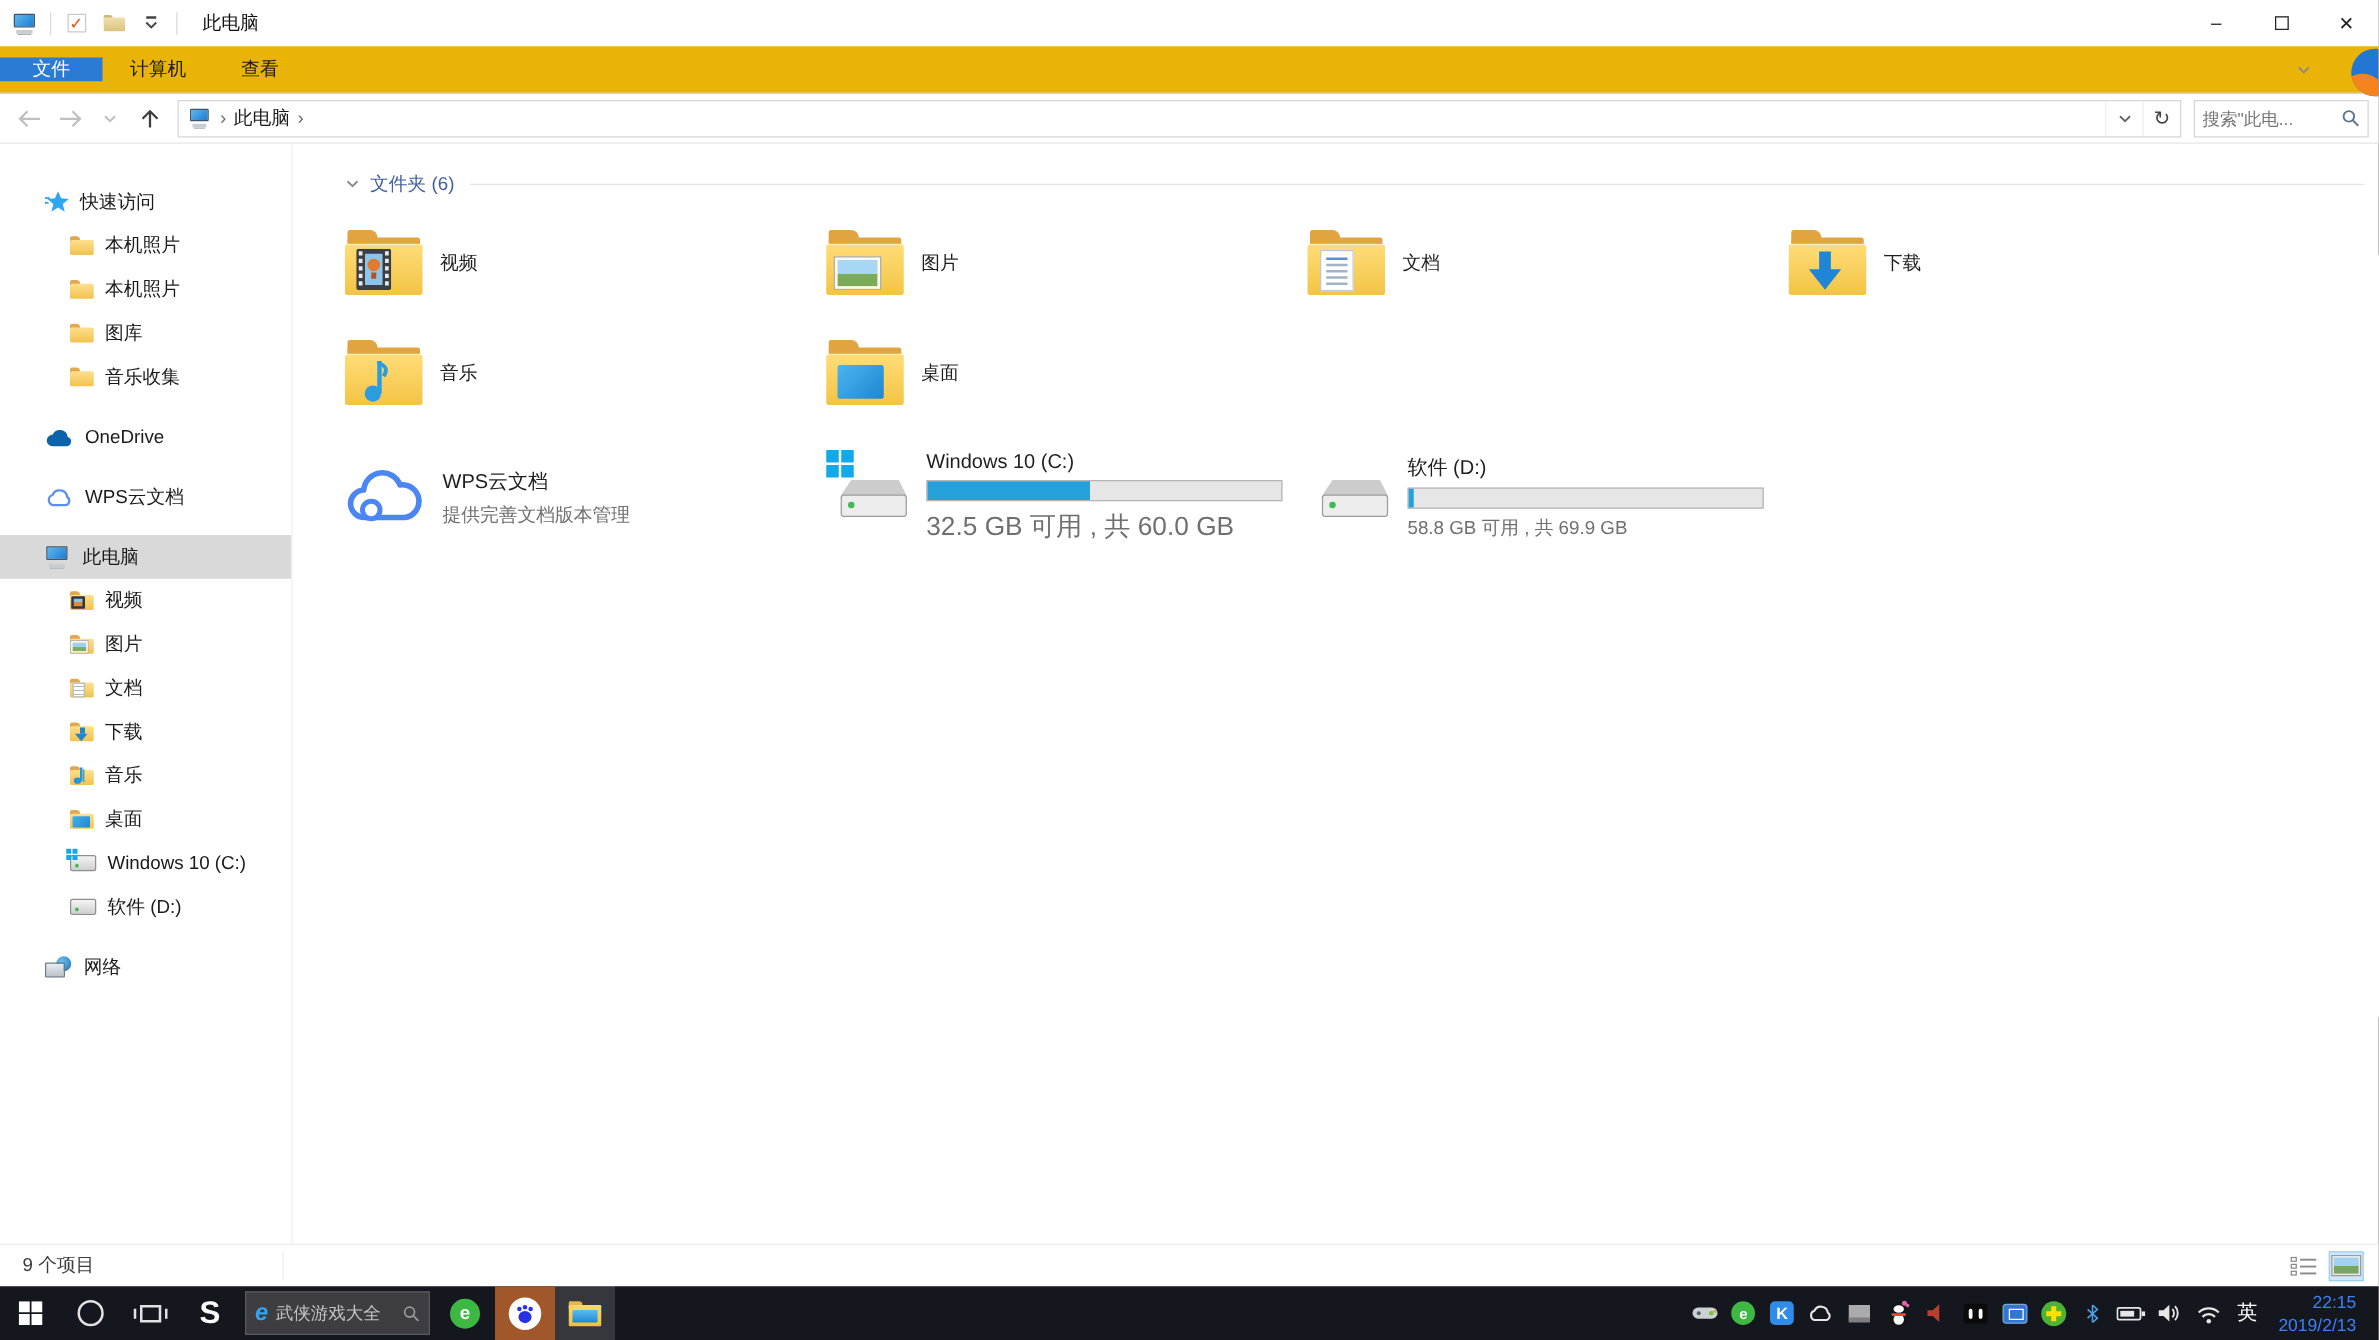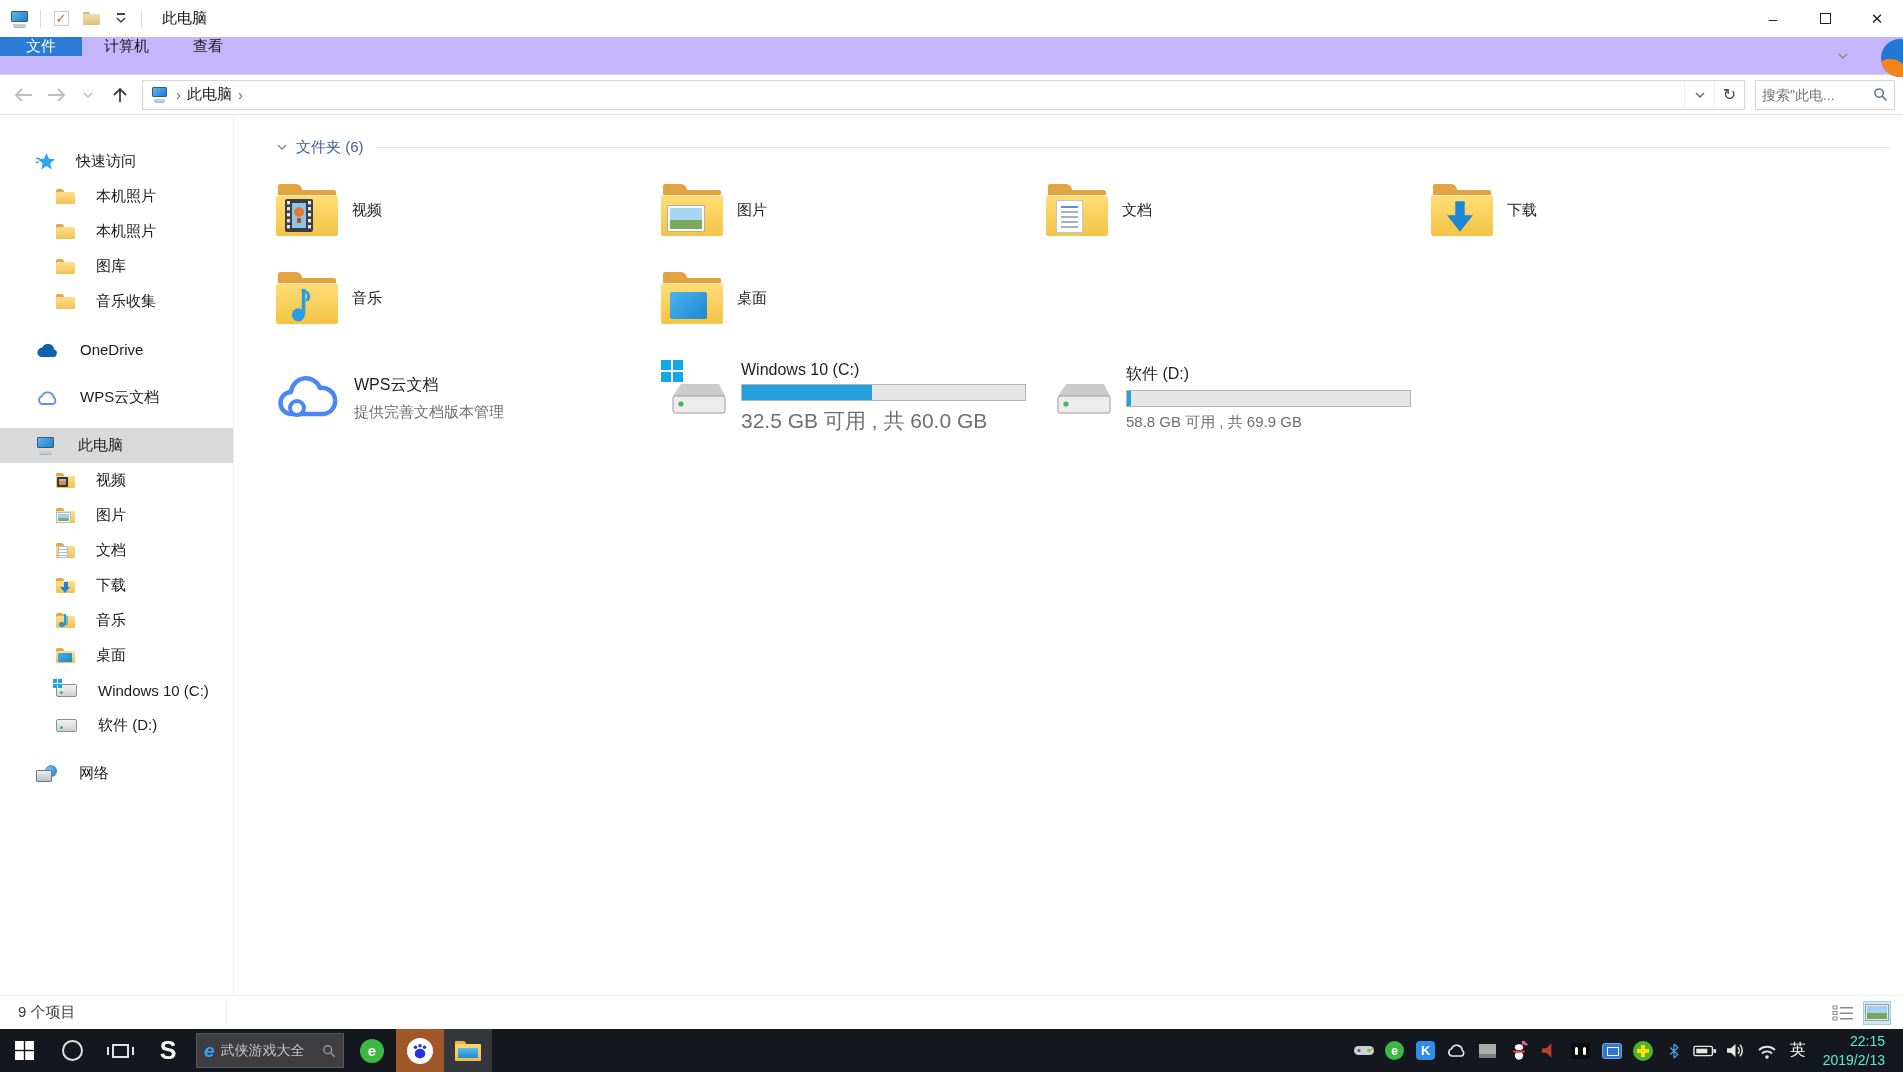--- a/index.html
+++ b/index.html
@@ -24,41 +24,41 @@
   .qdrop{display:flex;flex-direction:column;align-items:center;gap:1px}
   .qdrop .bar{width:8px;height:2px;background:#444}
   .title-text{margin-left:10px;font-size:15px;color:#111}
   .wincontrols{margin-left:auto;display:flex;height:37px}
   .wc{width:52px;height:37px;display:flex;align-items:center;justify-content:center;font-size:15px;color:#222}
   .maxico{position:relative;width:11px;height:11px}
   .maxico:before{content:"";position:absolute;right:0;top:0;width:9px;height:9px;border:1px solid #222;background:#fff}
   .maxico:after{content:"";position:absolute;left:0;bottom:0;width:9px;height:9px;border:1px solid #222;background:#fff}
 
   
-  .ribbon{position:relative;height:38px;display:flex;align-items:flex-start;background:#c4b5fd;border-bottom:1px solid #d5d5d5}
+  .ribbon{position:relative;height:38px;display:flex;align-items:center;background:#eab308;border-bottom:1px solid #d5d5d5}
   .tab{display:flex;align-items:center;justify-content:center;padding:0 22px;font-size:15px;color:#1a1a1a}
   .tab.file{background:#2b7bd4;color:#fff;min-width:82px}
   .ribbon-right{position:absolute;right:54px;top:0;height:38px;display:flex;align-items:center}
   .ball{position:absolute;right:-16px;top:2px;width:38px;height:38px;border-radius:50%;background:#2277d4;overflow:hidden}
   .ball:after{content:"";position:absolute;left:-8px;bottom:-12px;width:34px;height:30px;border-radius:50%;background:#f5841e}
 
   
   .navrow{height:40px;display:flex;align-items:center;background:#fff;border-bottom:1px solid #e5e5e5;padding:0 8px}
   .navbtn{width:32px;height:32px;display:flex;align-items:center;justify-content:center}
   .addr{flex:1;height:30px;margin-left:6px;border:1px solid #d6d6d6;background:#fff;display:flex;align-items:center}
   .crumbzone{flex:1;display:flex;align-items:center;gap:6px;padding:0 8px;font-size:15px;color:#1a1a1a}
   .crumb-sep{color:#6d6d6d;font-size:15px}
   .addrbtn{width:30px;height:28px;display:flex;align-items:center;justify-content:center;border-left:1px solid #eee;color:#444;font-size:16px}
   .searchbox{width:140px;height:30px;margin-left:10px;border:1px solid #d6d6d6;display:flex;align-items:center;padding:0 6px;gap:4px}
   .searchbox input{flex:1;min-width:0;border:0;outline:0;font-size:14px;color:#777;font-family:inherit}
 
   
   .main{position:absolute;top:116px;left:0;right:0;bottom:34px;display:flex}
   .sidebar{width:234px;flex:none;padding-top:28px;border-right:1px solid #efefef;overflow:hidden}
-  .srow{height:35px;display:flex;align-items:center;gap:21px;font-size:15px;color:#1a1a1a;cursor:default}
+  .srow{height:35px;display:flex;align-items:center;gap:9px;font-size:15px;color:#1a1a1a;cursor:default}
   .l0{padding-left:36px}.l1{padding-left:56px}
   .gap{margin-top:13px}
   .sel{background:#d9d9d9}
 
   
   .sf{position:relative;width:19px;height:15px;flex:none}
   .sf:before{content:"";position:absolute;left:0;top:0;width:8px;height:5px;background:#dfa851;border-radius:1.5px 3px 0 0}
   .sf:after{content:"";position:absolute;left:0;top:3px;width:19px;height:12px;background:linear-gradient(#ffdf8e,#f1c24f);border-radius:1.5px}
   .ov{position:absolute;z-index:2}
   .ov-video{left:1px;top:4px;width:11px;height:10px;background:#33363c;border-radius:1px}
@@ -144,21 +144,21 @@
   .mon{position:relative;width:17px;height:13px;background:#a9abad}
   .mon:after{content:"";position:absolute;left:0;bottom:-1px;width:17px;height:4px;background:#7d7f82}
   .blackmedia{position:relative;width:19px;height:16px;background:#0b0b0b;border-radius:2px}
   .blackmedia:before{content:"";position:absolute;left:4px;top:4px;width:3px;height:8px;background:#fff;border-radius:2px;box-shadow:8px 0 #fff}
   .intel{position:relative;width:20px;height:16px;background:#3277cf;border-radius:3px;border:1px solid #7aa7e0}
   .intel:before{content:"";position:absolute;left:4px;top:3px;width:10px;height:7px;border:1.5px solid #fff}
   .s360{position:relative;width:20px;height:20px;border-radius:50%;background:#4db335}
   .s360:before{content:"";position:absolute;left:4px;top:8px;width:12px;height:4px;background:#ffdf00}
   .s360:after{content:"";position:absolute;left:8px;top:4px;width:4px;height:12px;background:#ffdf00}
   .imetxt{font-size:16px;color:#fff}
-  .clock{display:flex;flex-direction:column;align-items:flex-end;justify-content:flex-end;font-size:14px;line-height:1.35;color:#5eead4;padding:0 10px 0 6px;white-space:nowrap}
+  .clock{display:flex;flex-direction:column;align-items:flex-end;justify-content:flex-end;font-size:14px;line-height:1.35;color:#3b82f6;padding:0 10px 0 6px;white-space:nowrap}
 
   svg{display:block}
 </style>
 </head>
 <body>
 
 <div class="screen">
   <div class="window">
 
     <div class="titlebar">

